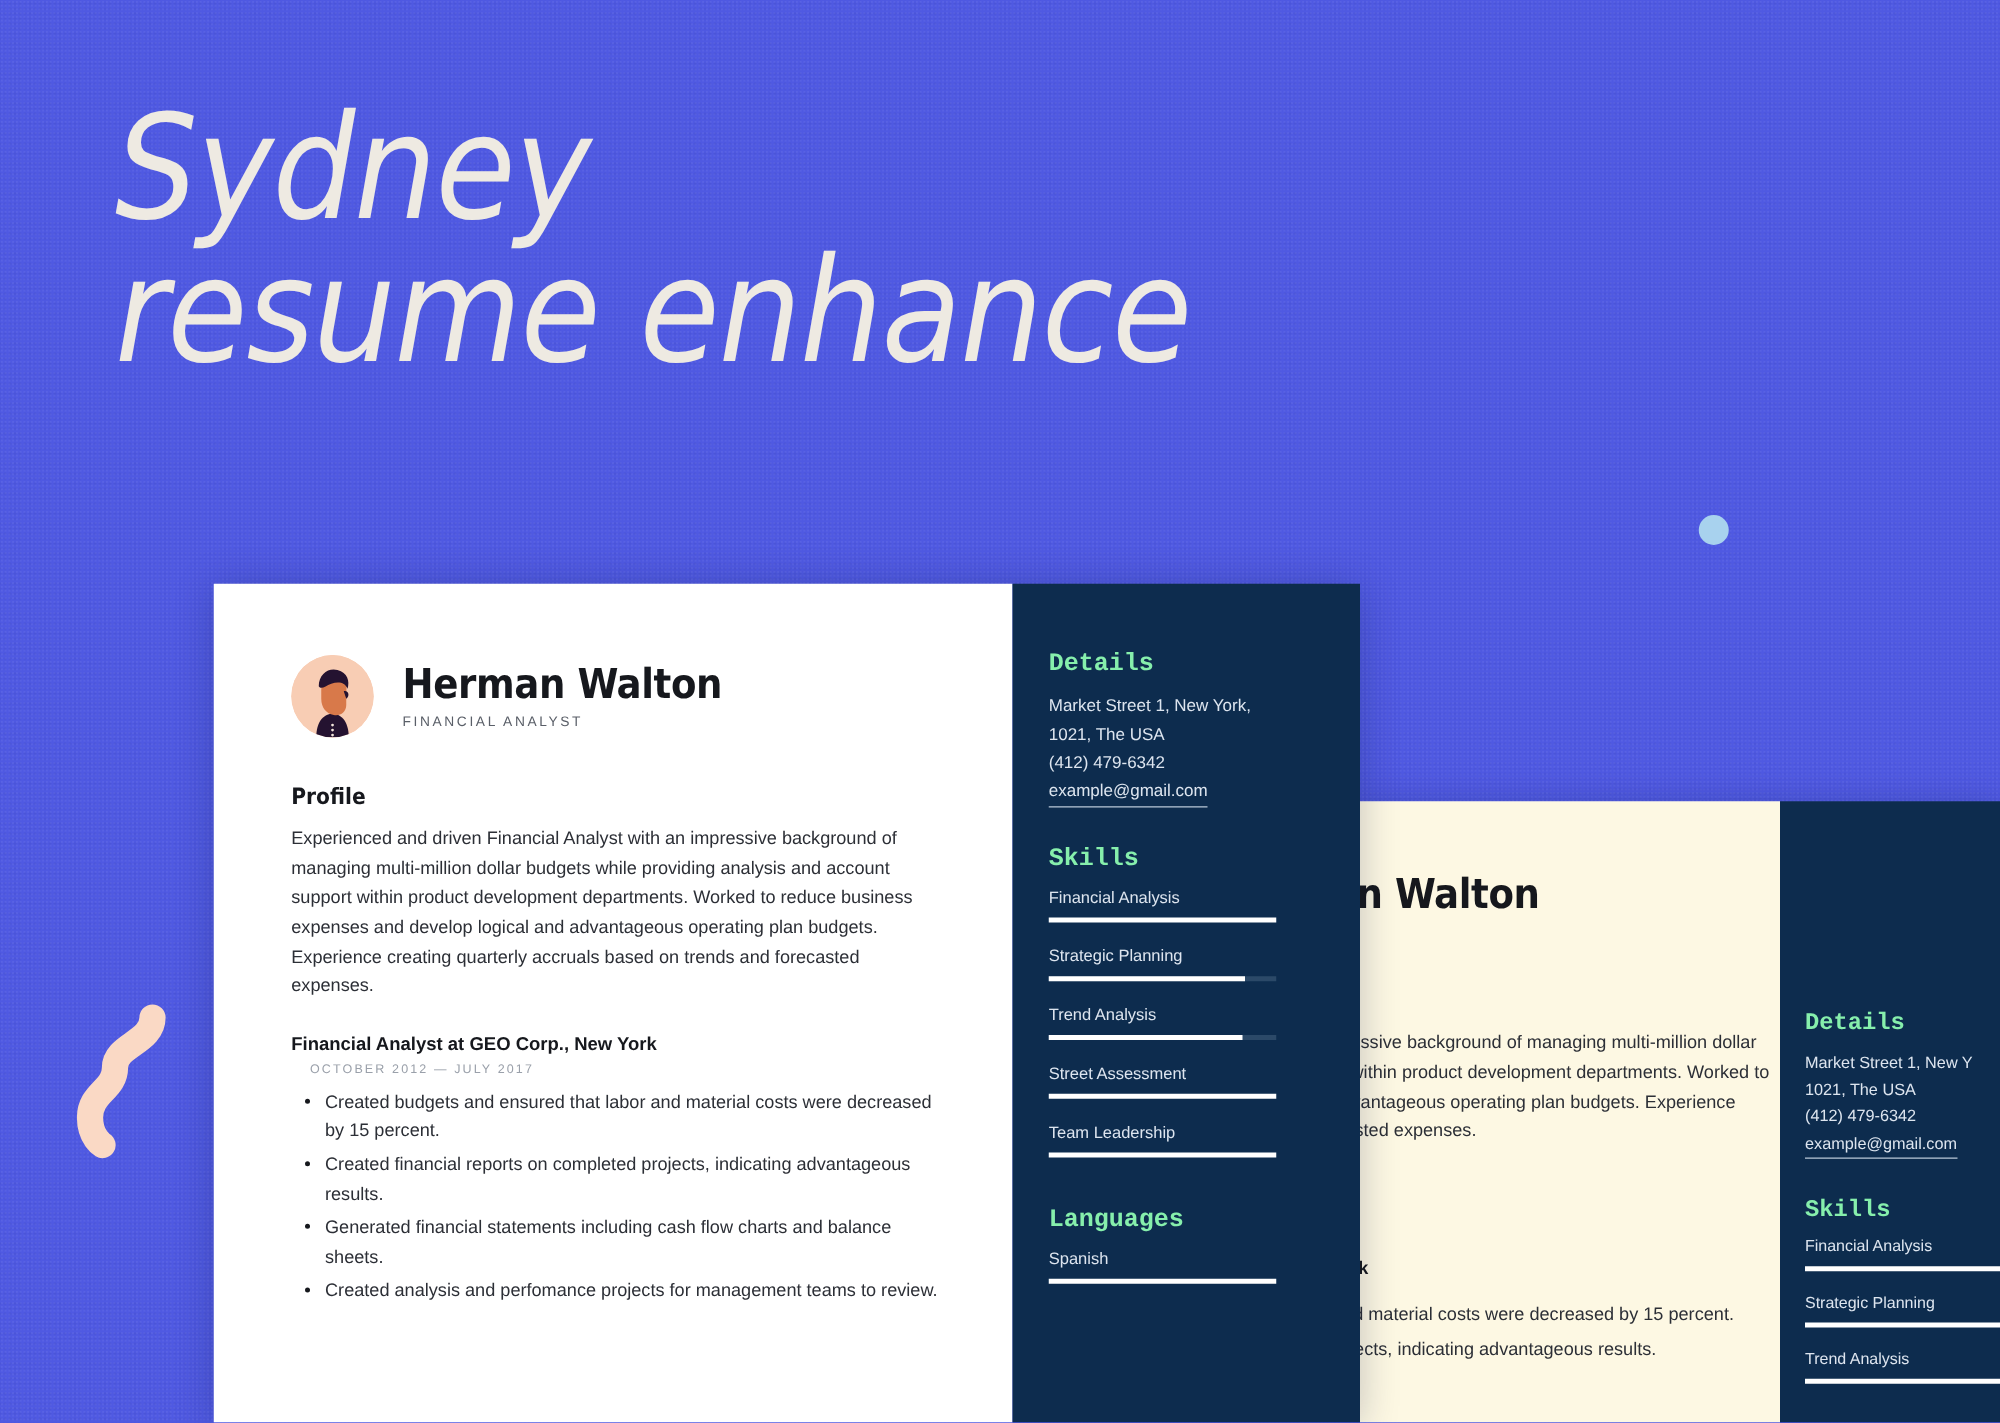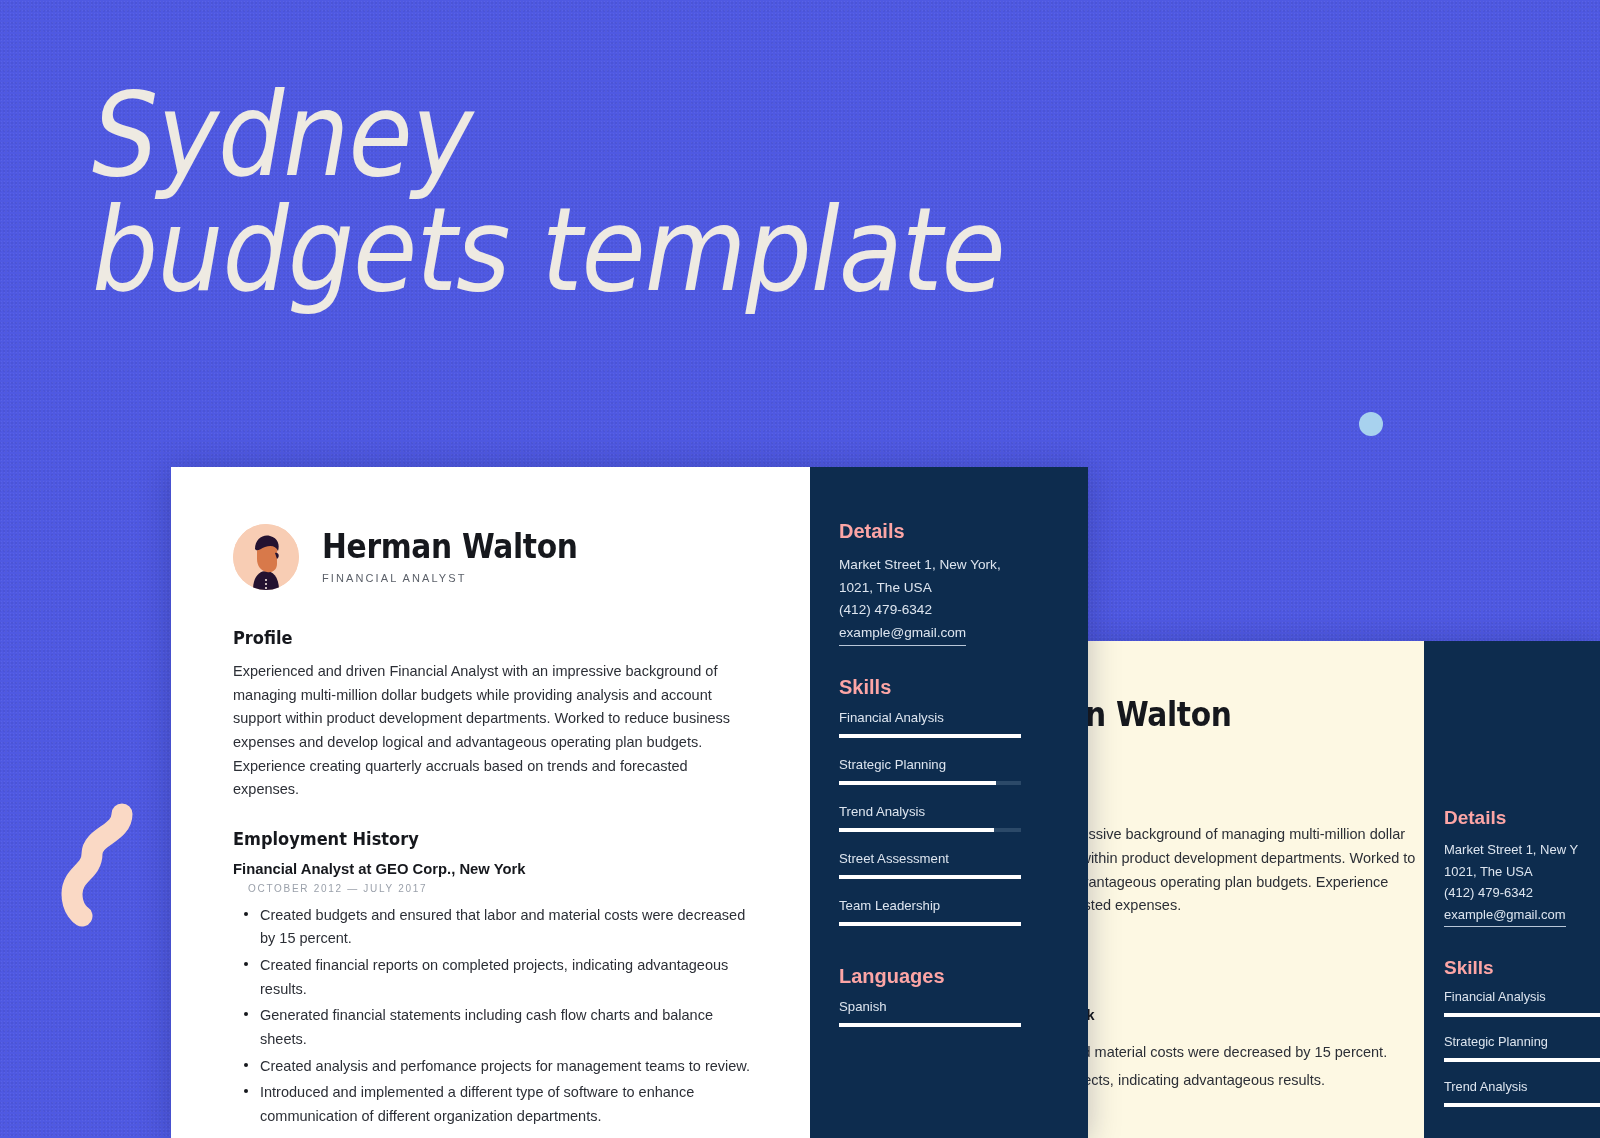--- a/index.html
+++ b/index.html
@@ -129,22 +129,22 @@
     position:relative; padding-left:27px; margin-bottom:3px;
     font-size:14.5px; line-height:1.63; color:#2c2f36;
   }
   ul.bullets li:before {
     content:""; position:absolute; left:11px; top:8px;
     width:4px; height:4px; border-radius:50%; background:#16181d;
   }
 
   
   .s-h {
-    font-size:20px; font-weight:700; color:#fca5a5;
-    font-family:Liberation Sans, sans-serif; font-stretch:condensed;
+    font-size:20px; font-weight:700; color:#86efac;
+    font-family:Liberation Mono, monospace; font-stretch:condensed;
     margin-bottom:11px;
   }
   .s-line { font-size:13.6px; line-height:1.66; color:#dde5ef; }
   .s-mail {
     font-size:13.6px; line-height:1.66; color:#dde5ef;
     border-bottom:1px solid #b9c7d8; display:inline-block; padding-bottom:1px;
   }
   .s-gap { height:30px; }
   .skill { margin-bottom:19px; width:182px; }
   .skill .lbl { font-size:13.2px; color:#dde5ef; margin-bottom:9px; }
@@ -157,21 +157,21 @@
   .side2 .skill { width:182px; margin-bottom:17px; }
   .side2 .skill .lbl { font-size:12.8px; }
 </style>
 </head>
 <body>
 
 <div id="bg"></div>
 
 <div id="hero">
   <span class="l">Sydney</span>
-  <span class="l">budgets template</span>
+  <span class="l">resume enhance</span>
 </div>
 
 <div id="dot"></div>
 <svg id="squiggle" viewBox="0 0 100 130">
   <path d="M74 14 C74 34, 44 36, 44 54 C44 72, 24 74, 24 94 C24 110, 34 116, 34 116" fill="none" stroke="#fad9c5" stroke-width="21" stroke-linecap="round"></path>
 </svg>
 
 <div id="card2">
   <div class="main2">
     <div class="c2-name">Herman Walton</div>
@@ -231,29 +231,27 @@
       <div>
         <div class="name">Herman Walton</div>
         <div class="role">FINANCIAL ANALYST</div>
       </div>
     </div>
 
     <div class="sec-h">Profile</div>
     <div class="para">Experienced and driven Financial Analyst with an impressive background of managing multi-million dollar budgets while providing analysis and account support within product development departments. Worked to reduce business expenses and develop logical and advantageous operating plan budgets. Experience creating quarterly accruals based on trends and forecasted expenses.</div>
 
     <div class="gap"></div>
-    <div class="sec-h">Employment History</div>
     <div class="job-title">Financial Analyst at GEO Corp., New York</div>
     <div class="job-date">OCTOBER 2012 — JULY 2017</div>
     <ul class="bullets">
       <li>Created budgets and ensured that labor and material costs were decreased by 15 percent.</li>
       <li>Created financial reports on completed projects, indicating advantageous results.</li>
       <li>Generated financial statements including cash flow charts and balance sheets.</li>
       <li>Created analysis and perfomance projects for management teams to review.</li>
-      <li>Introduced and implemented a different type of software to enhance communication of different organization departments.</li>
 
     </ul>
   </div>
 
   <div class="side">
     <div class="s-h">Details</div>
     <div class="s-line">Market Street 1, New York,</div>
     <div class="s-line">1021, The USA</div>
     <div class="s-line">(412) 479-6342</div>
     <div><span class="s-mail">example@gmail.com</span></div>

